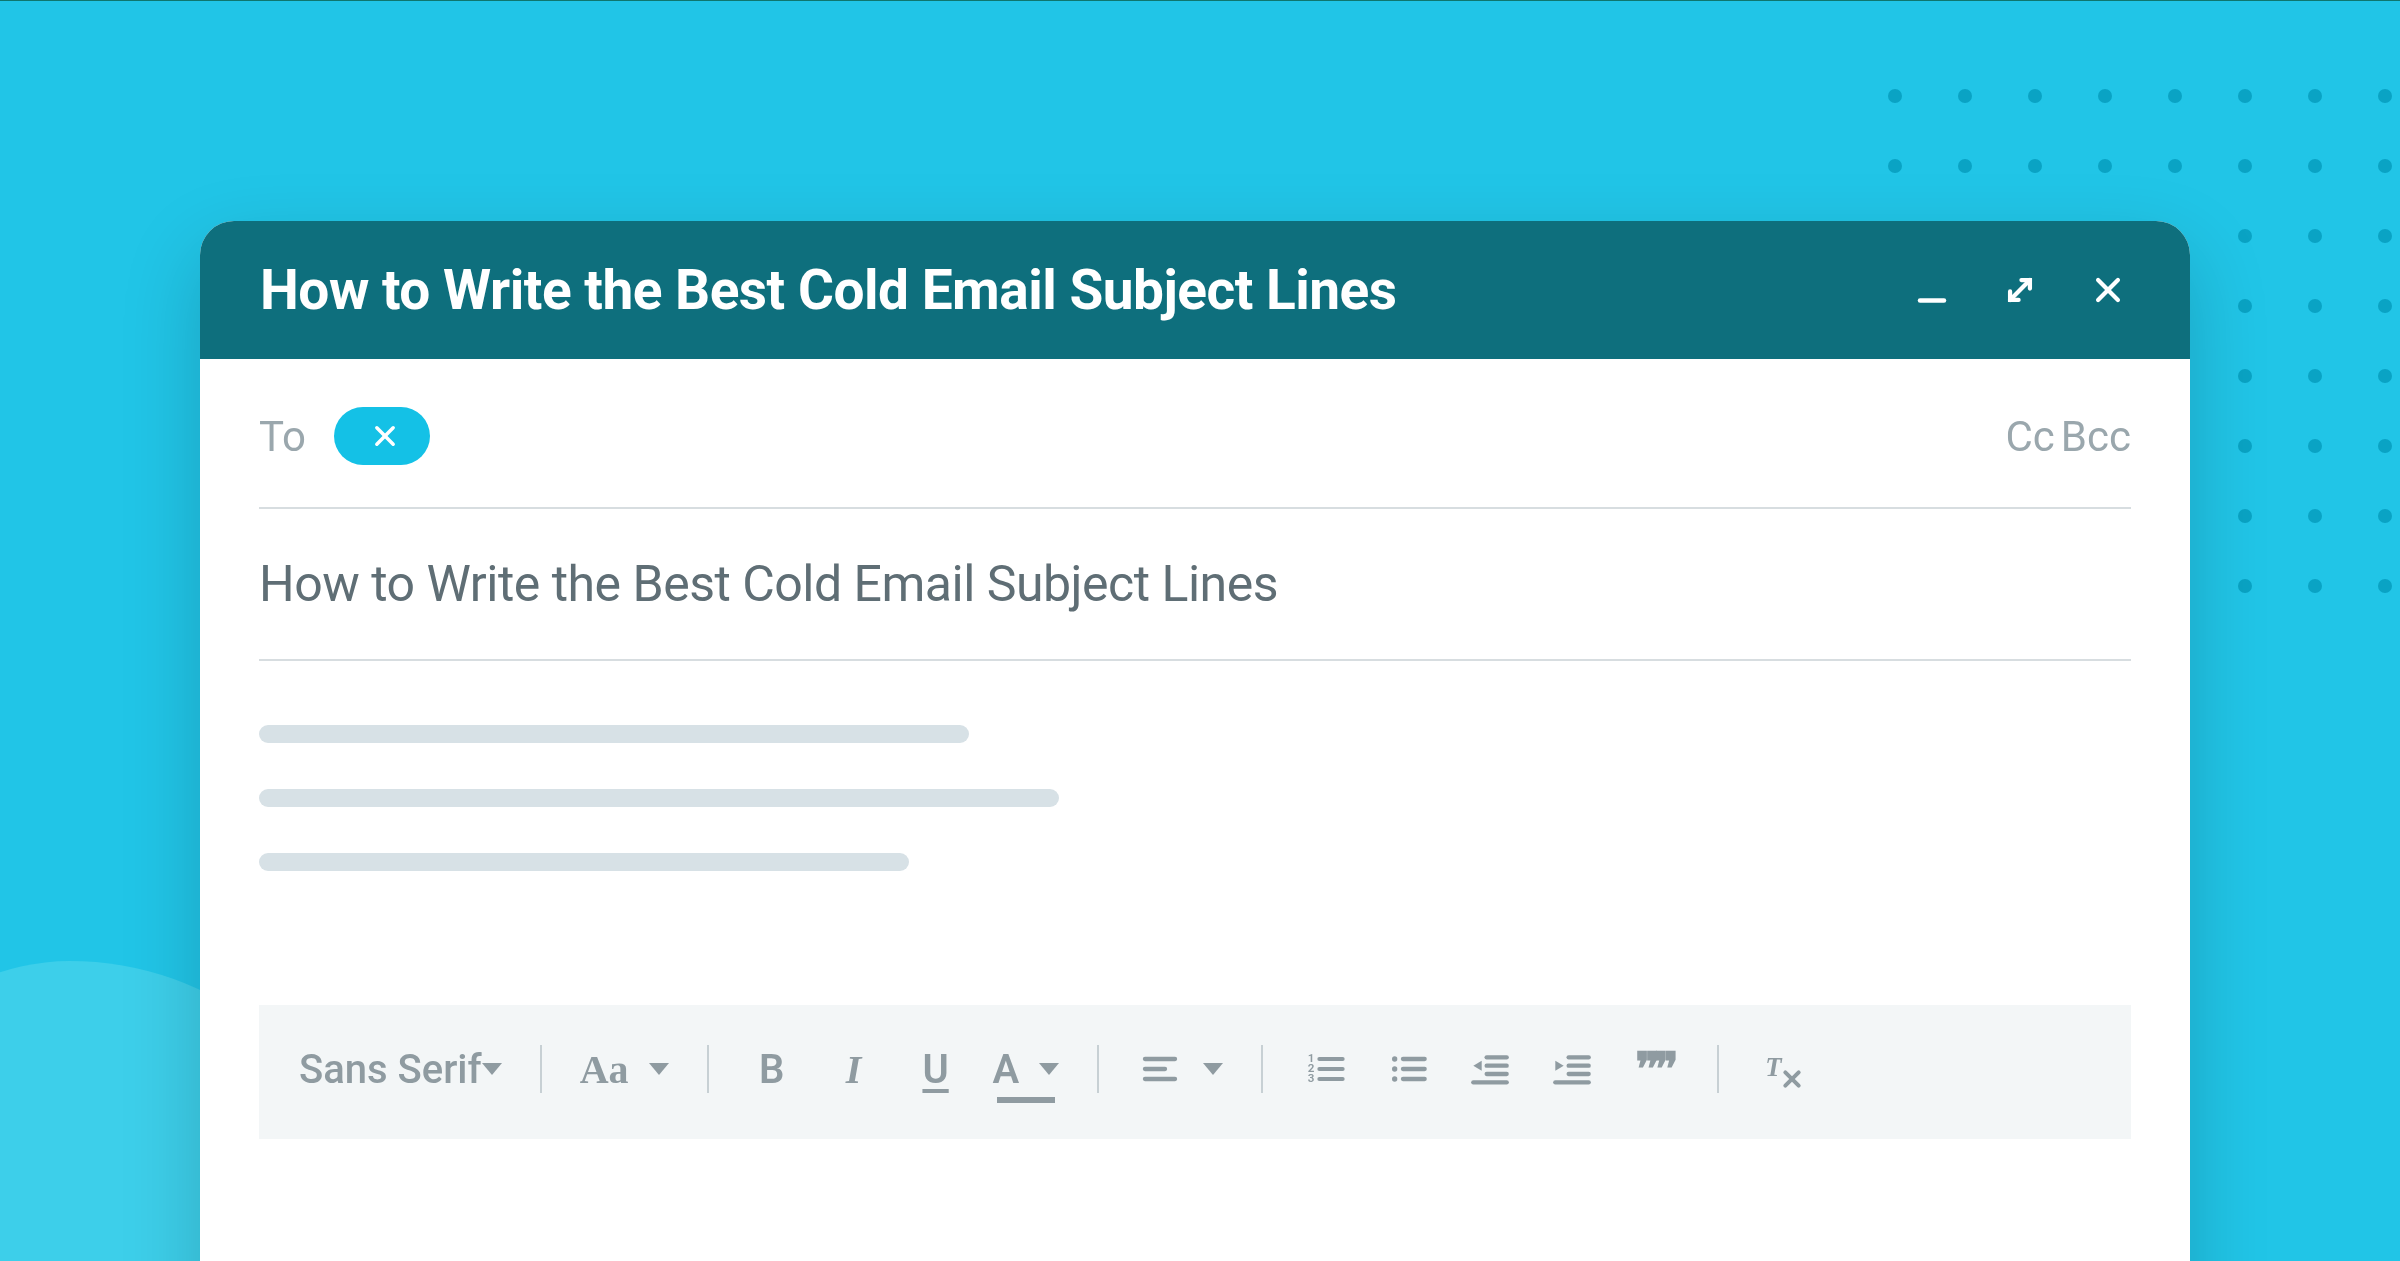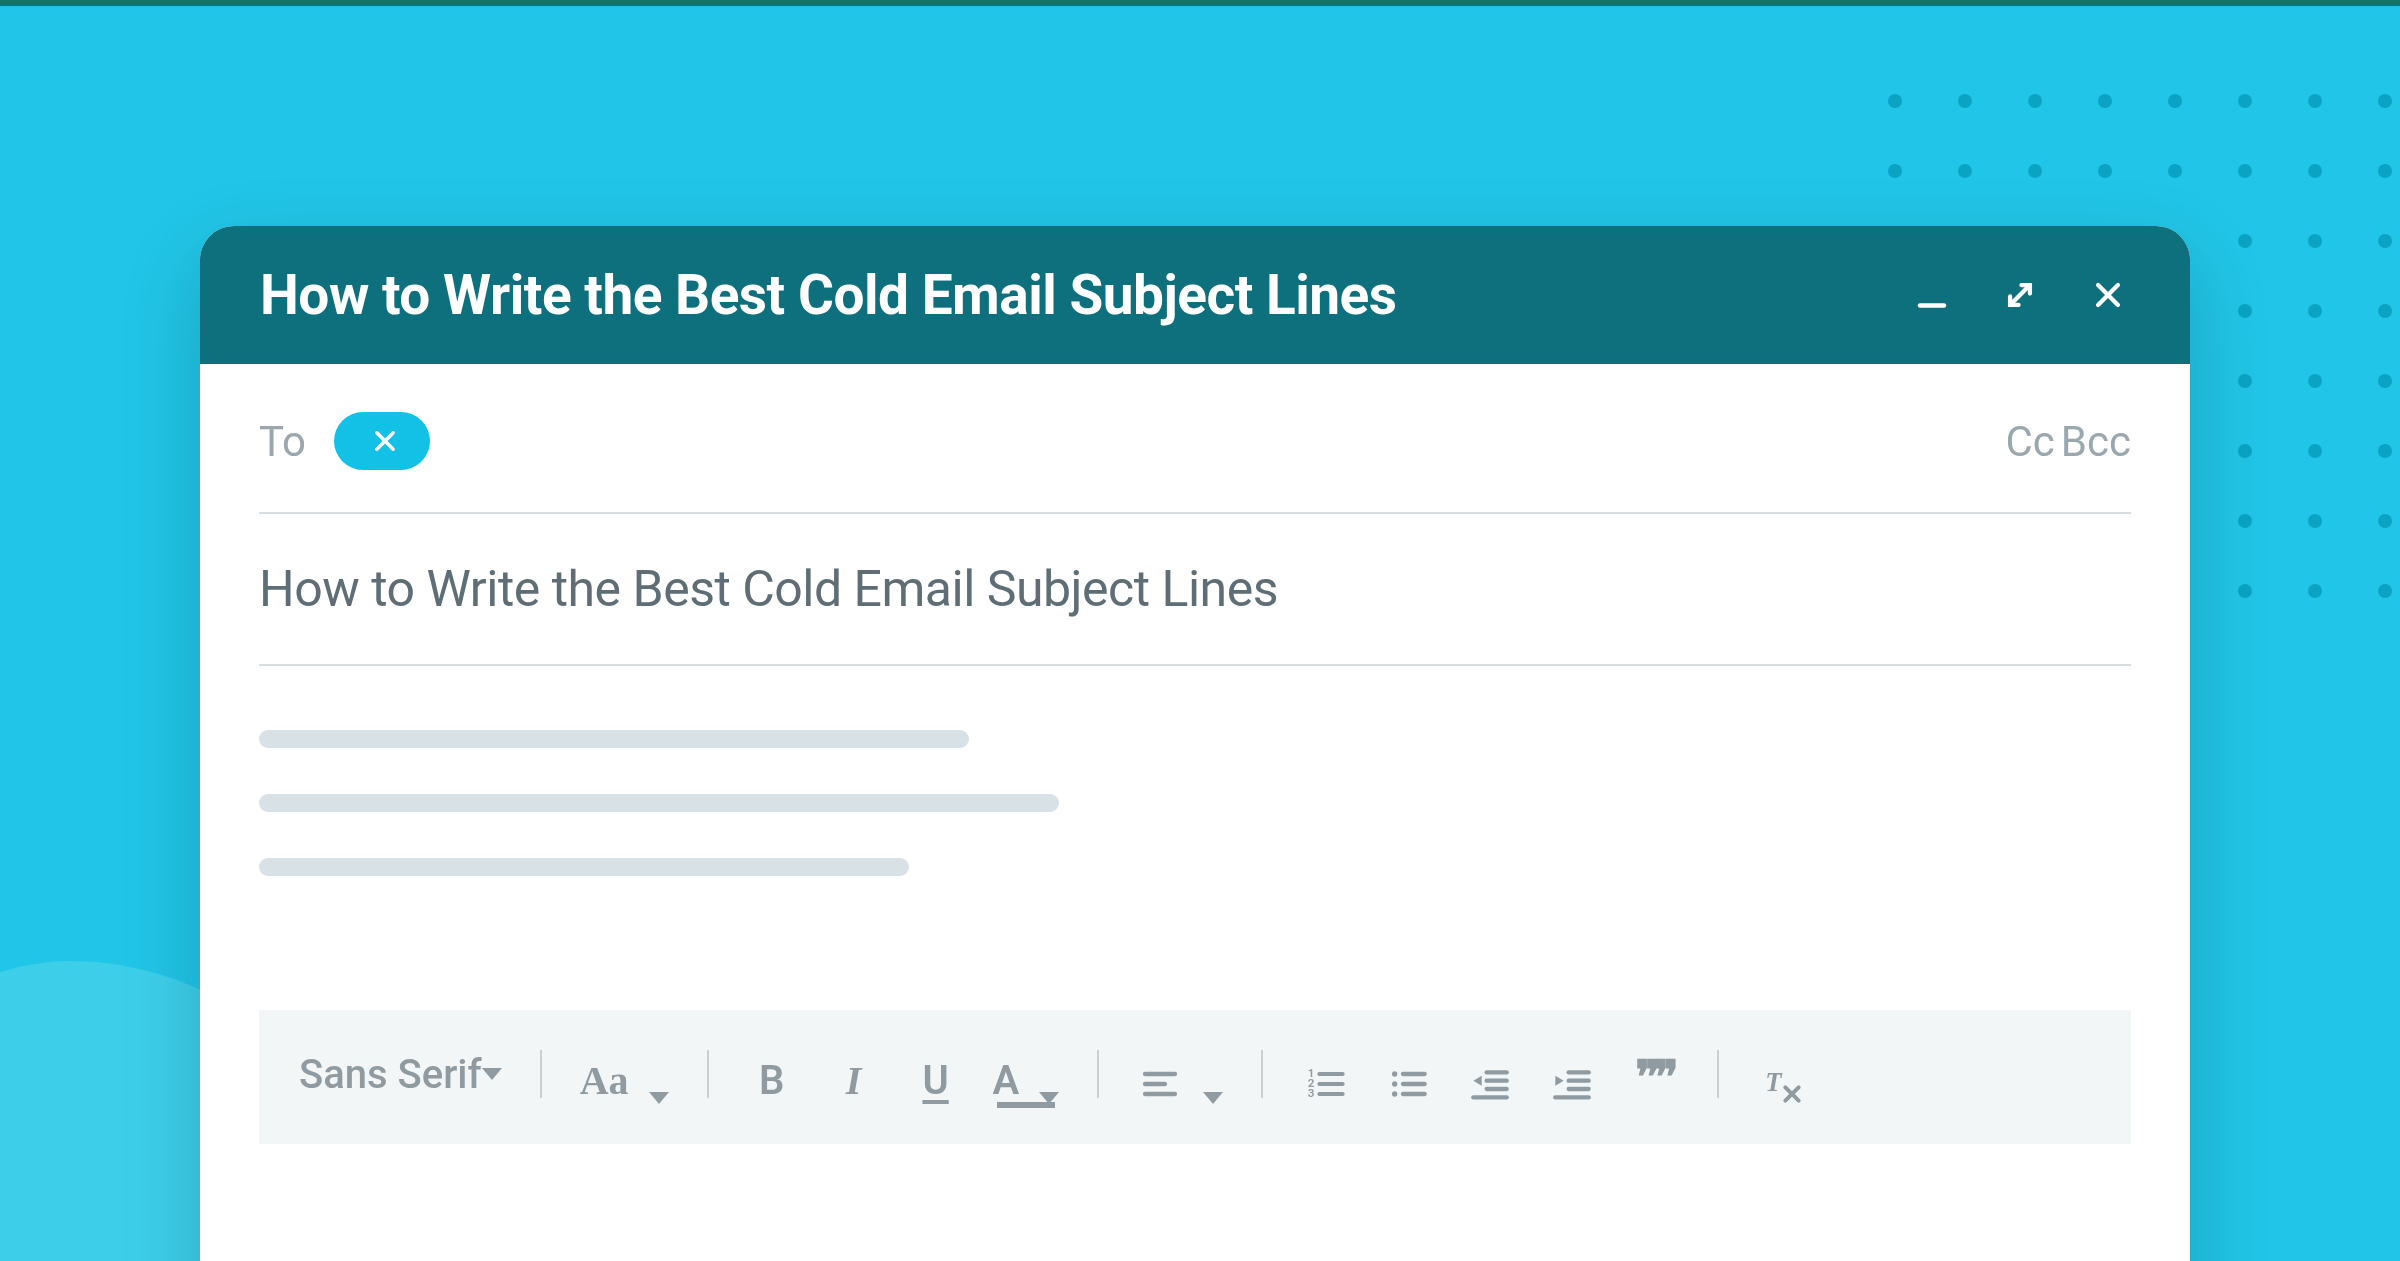--- a/index.html
+++ b/index.html
@@ -5,21 +5,21 @@
   * { box-sizing: border-box; margin: 0; padding: 0; }
   html, body { width: 100%; height: 100%; }
   body {
     font-family: -apple-system, BlinkMacSystemFont, "Segoe UI", Roboto, Helvetica, Arial, sans-serif;
     background: #fff;
   }
   .stage {
     position: relative;
     width: 2400px;
     height: 1261px;
-    border-top: 6px solid #0f766e;
+    border-top: 1px solid #0f766e;
     background: #21c5e7;
     overflow: hidden;
   }
   
   .dotgrid {
     position: absolute;
     top: 60px;
     right: -20px;
     width: 560px;
     height: 560px;
@@ -126,21 +126,21 @@
   .tb-row {
     display: flex;
     align-items: center;
     gap: 32px;
     color: #8f9ba1;
   }
   .tb-sep {
     width: 2px; height: 48px; background: #c7d0d4; margin: 0 6px;
   }
   .tb-btn {
-    display: flex; align-items: flex-end; justify-content: center;
+    display: flex; align-items: center; justify-content: center;
     height: 60px; min-width: 50px;
     font-size: 40px; font-weight: 600;
     cursor: pointer;
     color: #8f9ba1;
   }
   .font-family {
     display: flex; align-items: center; 
     font-size: 40px; font-weight: 500; cursor: pointer;
   }
   .caret {

